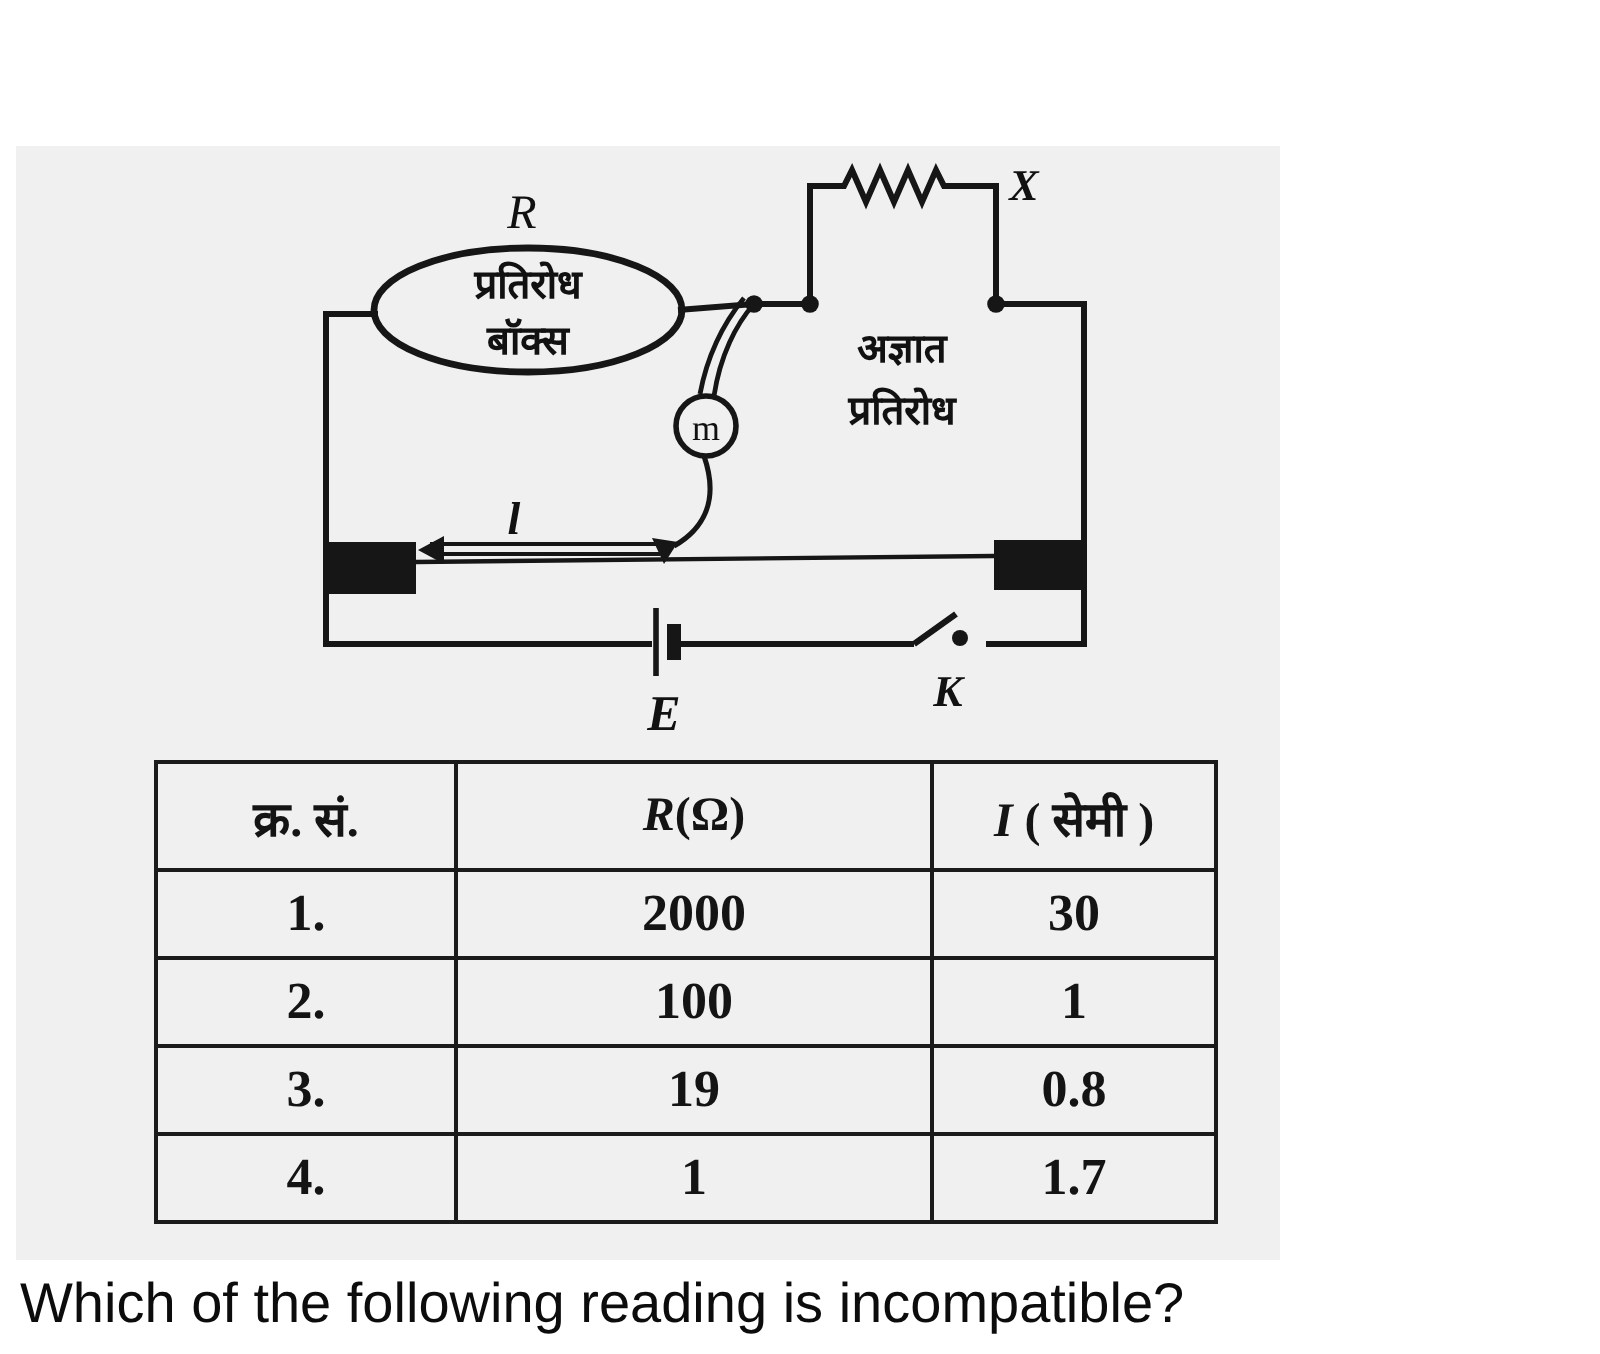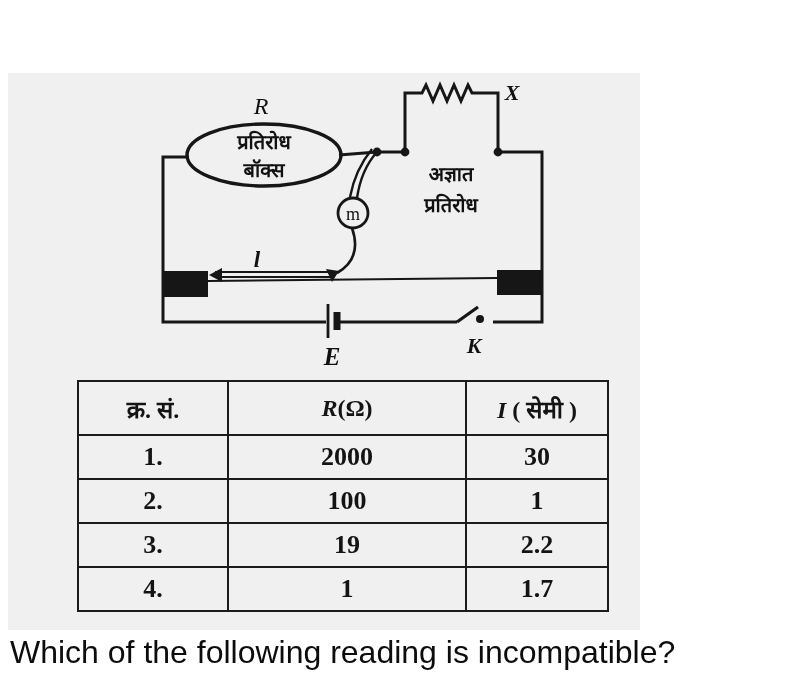--- a/index.html
+++ b/index.html
@@ -3,21 +3,21 @@
 <meta charset="utf-8">
 <style>
   * { margin:0; padding:0; box-sizing:border-box; }
   html,body { background:#ffffff; }
   body { font-family:"Liberation Sans", sans-serif; color:#111; }
   .page { position:relative; width:800px; height:677px; background:#ffffff; overflow:hidden; }
 
   .intro { position:absolute; left:10px; top:8px; width:788px;
            font-size:24px; line-height:31px; color:#0c0c0c; }
   .question { position:absolute; left:10px; top:637px; width:788px;
-           font-size:32px; line-height:30px; color:#0c0c0c; }
+           font-size:28px; line-height:30px; color:#0c0c0c; }
 
   .figure { position:absolute; left:8px; top:73px; width:632px; height:557px;
             background:#f0f0f0; }
 
   svg.circuit { position:absolute; left:0; top:0; }
   .ink   { stroke:#161616; fill:none; }
   .inkf  { fill:#161616; stroke:none; }
   .ctext { font-family:"Liberation Serif","DejaVu Serif",serif; fill:#111; }
 
   table.readings { position:absolute; left:69px; top:307px; width:530px;
@@ -108,21 +108,21 @@
         <td>30</td>
       </tr>
       <tr>
         <td>2.</td>
         <td>100</td>
         <td>1</td>
       </tr>
       <tr>
         <td>3.</td>
         <td>19</td>
-        <td>2.2</td>
+        <td>0.8</td>
       </tr>
       <tr>
         <td>4.</td>
         <td>1</td>
         <td>1.7</td>
       </tr>
     </tbody>
       </table>
 
   </div>

